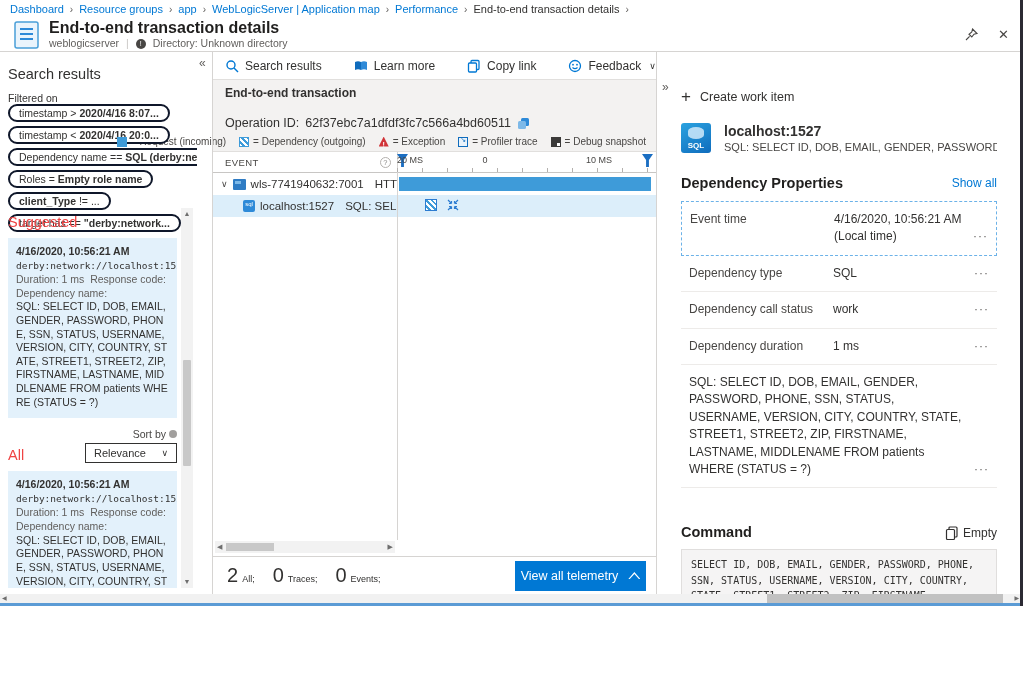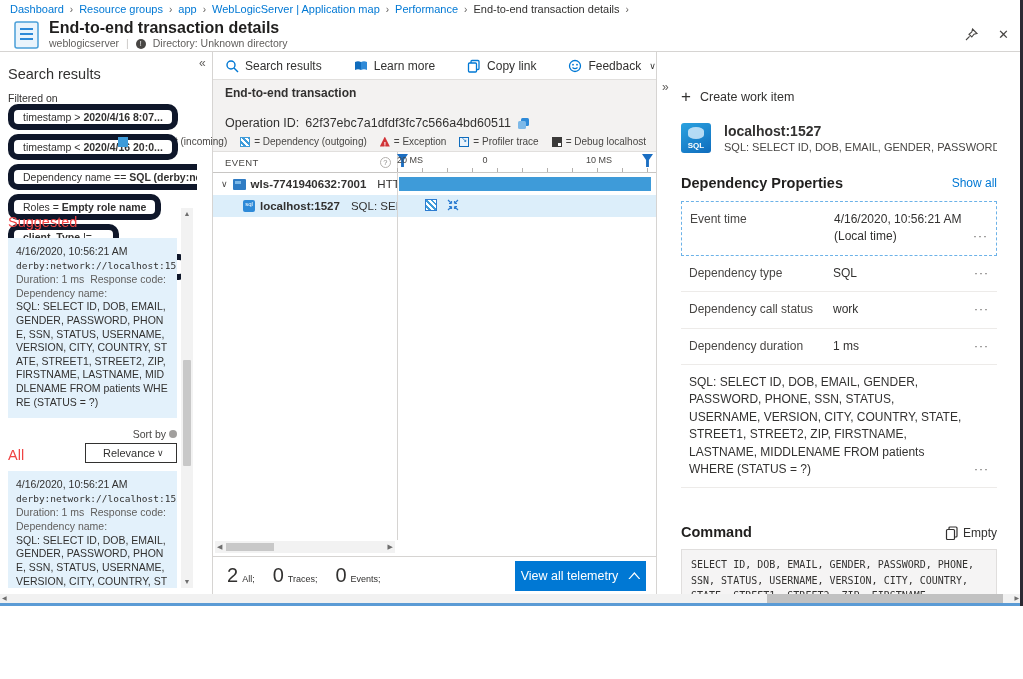--- a/index.html
+++ b/index.html
@@ -27,37 +27,37 @@
   .titlebar-actions { margin-left:auto; display:flex; align-items:center; gap:20px; }
   .win-icon { color:#484644; font-size:13px; cursor:pointer; }
 
   .main { flex:1; display:flex; min-height:0; }
 
   
   .sidebar { width:197px; flex:none; position:relative; padding:0 0 0 8px; overflow:hidden; }
   .sidebar-title { font-size:14.5px; font-weight:400; color:#323130; margin:14px 0 10px; }
   .filters { font-size:10.5px; color:#323130; padding-right:12px; }
   .filtered-on { margin-right:3px; }
-  .pill { display:block; width:fit-content; border:6px solid #0f172a; border-radius:10px; padding:1px 9px; margin:4px 0; background:#fff; white-space:nowrap; cursor:pointer; }
+  .pill { display:block; width:fit-content; border:2px solid #0f172a; border-radius:10px; padding:1px 9px; margin:4px 0; background:#fff; white-space:nowrap; cursor:pointer; }
   .pill.first { display:inline-block; margin:0; }
   .pill b { font-weight:bold; }
 
   .scrollarea { position:absolute; top:156px; bottom:6px; left:8px; right:20px; overflow:hidden; }
   .section-title { font-size:14.5px; color:#ef4444; margin:6px 0 8px; }
   .result-card { padding:7px 8px 9px; font-size:10.5px; line-height:1.3; border-bottom:1px solid #e4e2e0; cursor:pointer; }
   .result-card.sel { background:#e3f1fb; border-bottom:none; }
-  .rc-ts { font-weight:normal; }
+  .rc-ts { font-weight:bold; }
   .rc-target { font-family:"DejaVu Sans Mono",monospace; font-size:9.5px; margin:1px 0; }
   .rc-meta { color:#605e5c; }
   .rc-sql { color:#323130; word-break:break-all; }
   .all-head { display:flex; justify-content:space-between; align-items:flex-end; margin:10px 0 8px; }
   .sort-wrap { text-align:right; font-size:10.5px; color:#484644; }
   .sort-label-row { display:flex; align-items:center; justify-content:flex-end; gap:3px; margin-bottom:3px; }
   .mini-info { width:8px; height:8px; border-radius:50%; background:#a19f9d; display:inline-block; }
-  .sort-select { border:1px solid #323130; background:#fff; width:92px; height:20px; display:flex; align-items:center; justify-content:space-between; padding:0 17px; font-size:11px; color:#323130; cursor:pointer; }
+  .sort-select { border:1px solid #323130; background:#fff; width:92px; height:20px; display:flex; align-items:center; justify-content:space-between; padding:0 8px; font-size:11px; color:#323130; cursor:pointer; }
 
   .side-vscroll { position:absolute; right:4px; top:156px; bottom:6px; width:12px; background:#f2f2f2; display:flex; flex-direction:column; align-items:center; }
   .side-vscroll .arr { font-size:7px; color:#6e6e6e; line-height:12px; }
   .side-vscroll .thumb { width:8px; background:#c8c8c8; border-radius:1px; position:absolute; top:40%; height:28%; left:2px; }
   .side-vscroll .arr.down { margin-top:auto; }
 
   
   .collapse-col { width:16px; flex:none; border-right:1px solid #d6d4d2; position:relative; }
   .collapse-chev { position:absolute; top:4px; left:2px; color:#605e5c; font-size:12px; cursor:pointer; }
 
@@ -97,21 +97,21 @@
 
   .ev-row { display:flex; height:22px; font-size:11.5px; align-items:stretch; cursor:pointer; }
   .ev-row.sel { background:#dceefa; }
   .ev-left { width:184px; flex:none; display:flex; align-items:center; gap:5px; padding-left:8px; white-space:nowrap; overflow:hidden; }
   .ev-row[data-type="dependency"] .ev-left { padding-left:30px; }
   .row-chev { font-size:9px; color:#484644; width:10px; }
   .server-icon { width:13px; height:11px; background:#2f7cc4; border-radius:1px; position:relative; flex:none; }
   .server-icon::after { content:""; position:absolute; left:2px; top:2px; width:6px; height:3px; background:#7db9e8; }
   .sql-mini-icon { width:12px; height:12px; background:#2e8ad8; border-radius:2px; position:relative; flex:none; }
   .sql-mini-icon::after { content:"sql"; position:absolute; left:0; right:0; top:1px; text-align:center; color:#fff; font-size:6px; }
-  .ev-name { font-weight:bold; }
+  .ev-name { font-weight:normal; }
   .ev-detail { margin-left:6px; }
   .ev-right { flex:1; position:relative; }
   .req-bar { position:absolute; left:2px; right:5px; top:4px; bottom:4px; background:#3e9bd9; display:none; }
   .ev-row[data-type="request"] .req-bar { display:block; }
   .dep-markers { position:absolute; left:28px; top:4px; display:none; align-items:center; gap:10px; }
   .ev-row[data-type="dependency"] .dep-markers { display:flex; }
   .hatch-marker { width:12px; height:12px; background:repeating-linear-gradient(45deg,#fff 0 2px,#3e9bd9 2px 4px); border:1px solid #2c7cd1; }
 
   .tree-hscroll { position:absolute; left:2px; bottom:3px; width:180px; height:12px; background:#f2f2f2; display:flex; align-items:center; }
   .tree-hscroll .arr { font-size:7px; color:#6e6e6e; padding:0 2px; }
@@ -390,21 +390,21 @@
             <span class="lg-item">
               <span class="lg-ic" data-type="exception"></span>
               <span>= Exception</span>
             </span>
             <span class="lg-item">
               <span class="lg-ic" data-type="profiler"></span>
               <span>= Profiler trace</span>
             </span>
             <span class="lg-item">
               <span class="lg-ic" data-type="debug"></span>
-              <span>= Debug localhost</span>
+              <span>= Debug snapshot</span>
             </span>
           </div>
       </div>
 
       <div class="event-area">
         <div class="v-divider"></div>
 
         <div class="event-head">
           <div class="eh-left">
             <span>EVENT</span>

